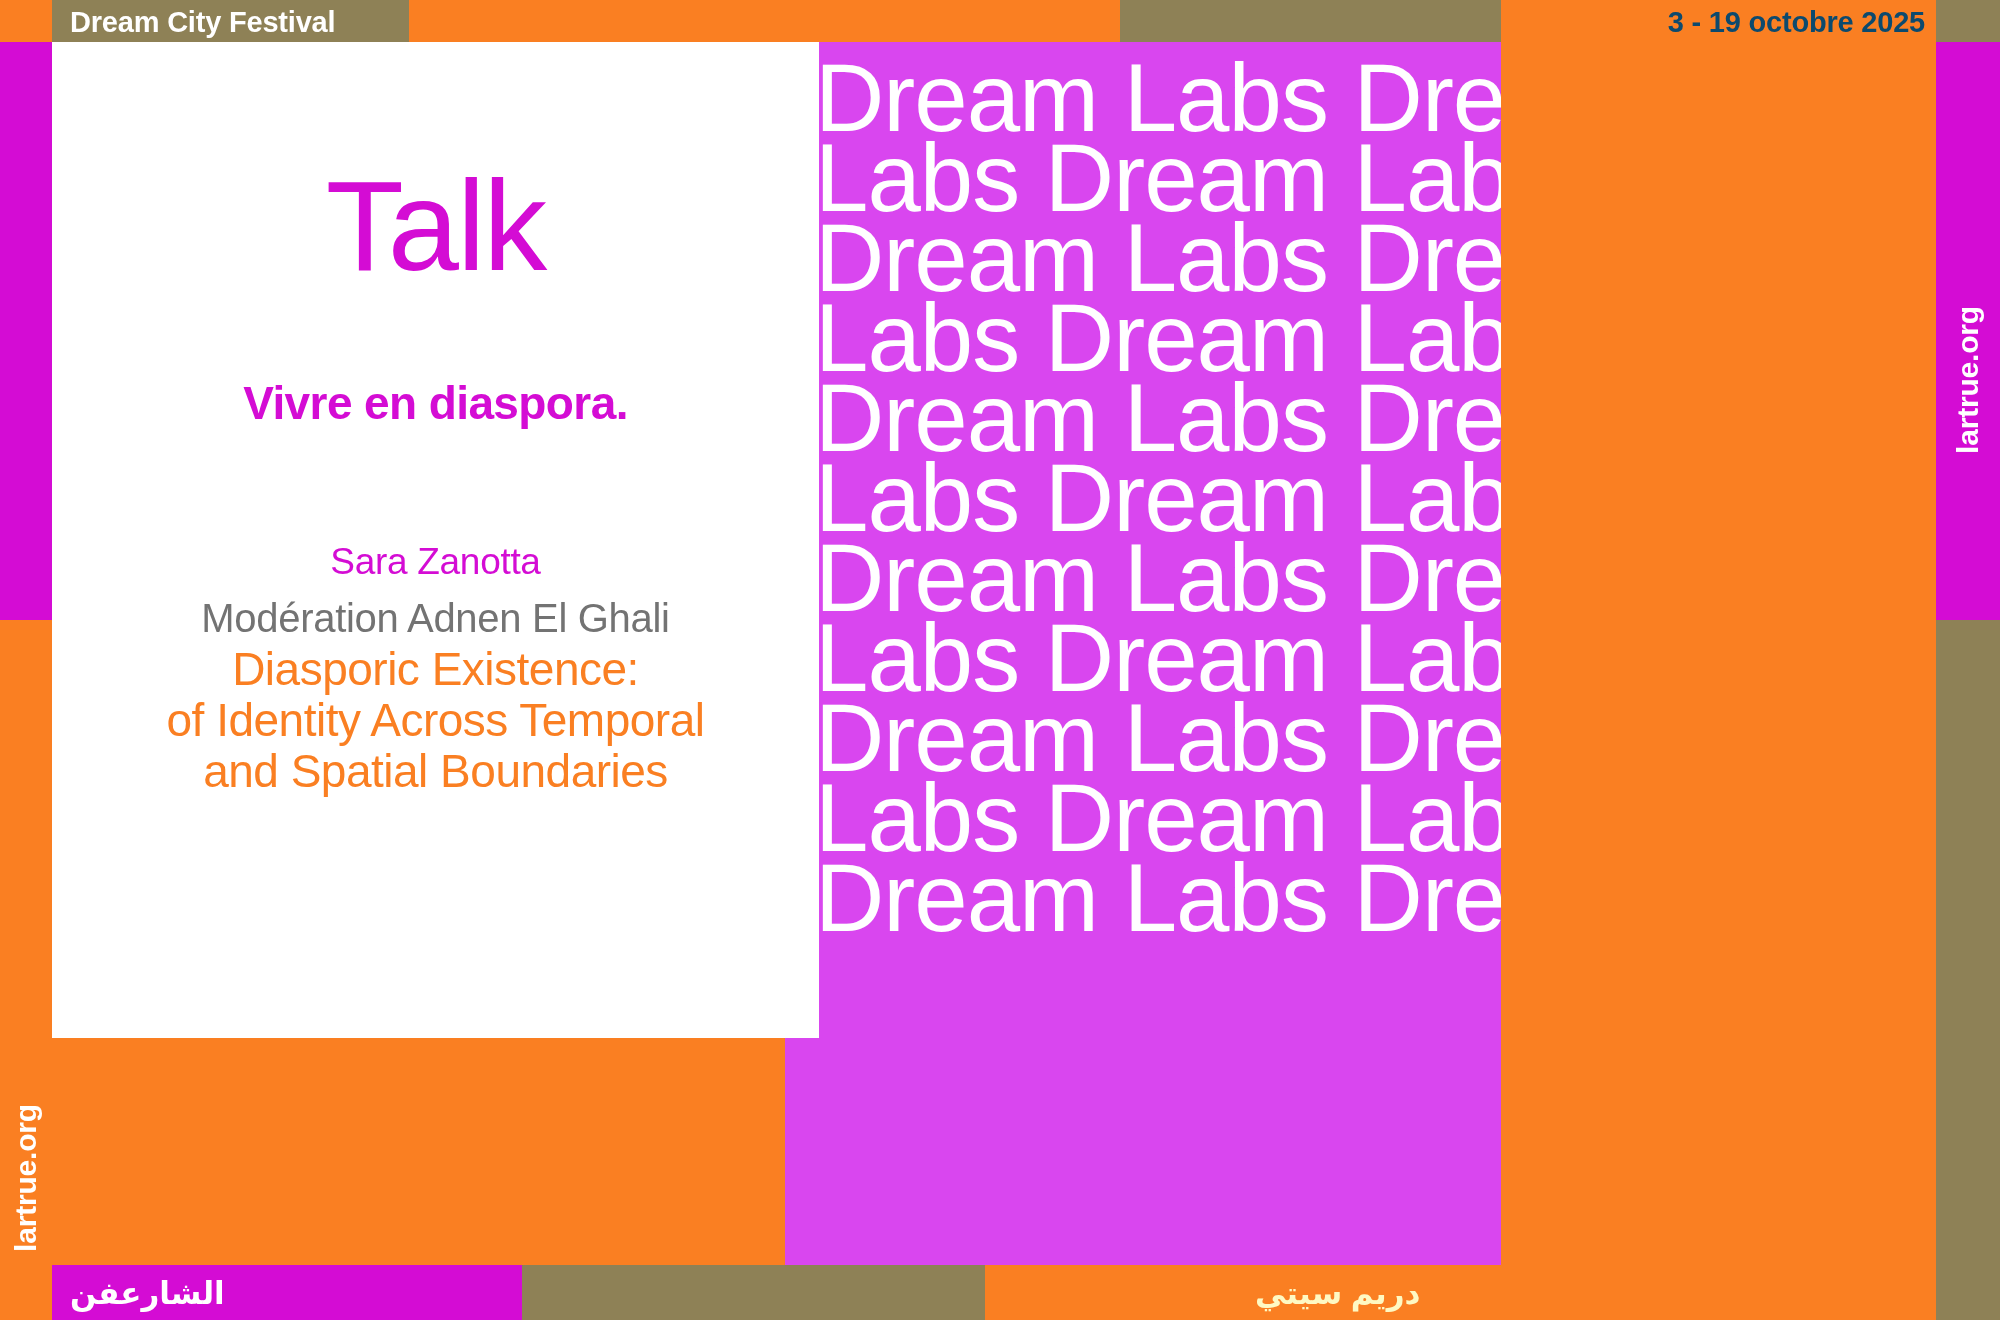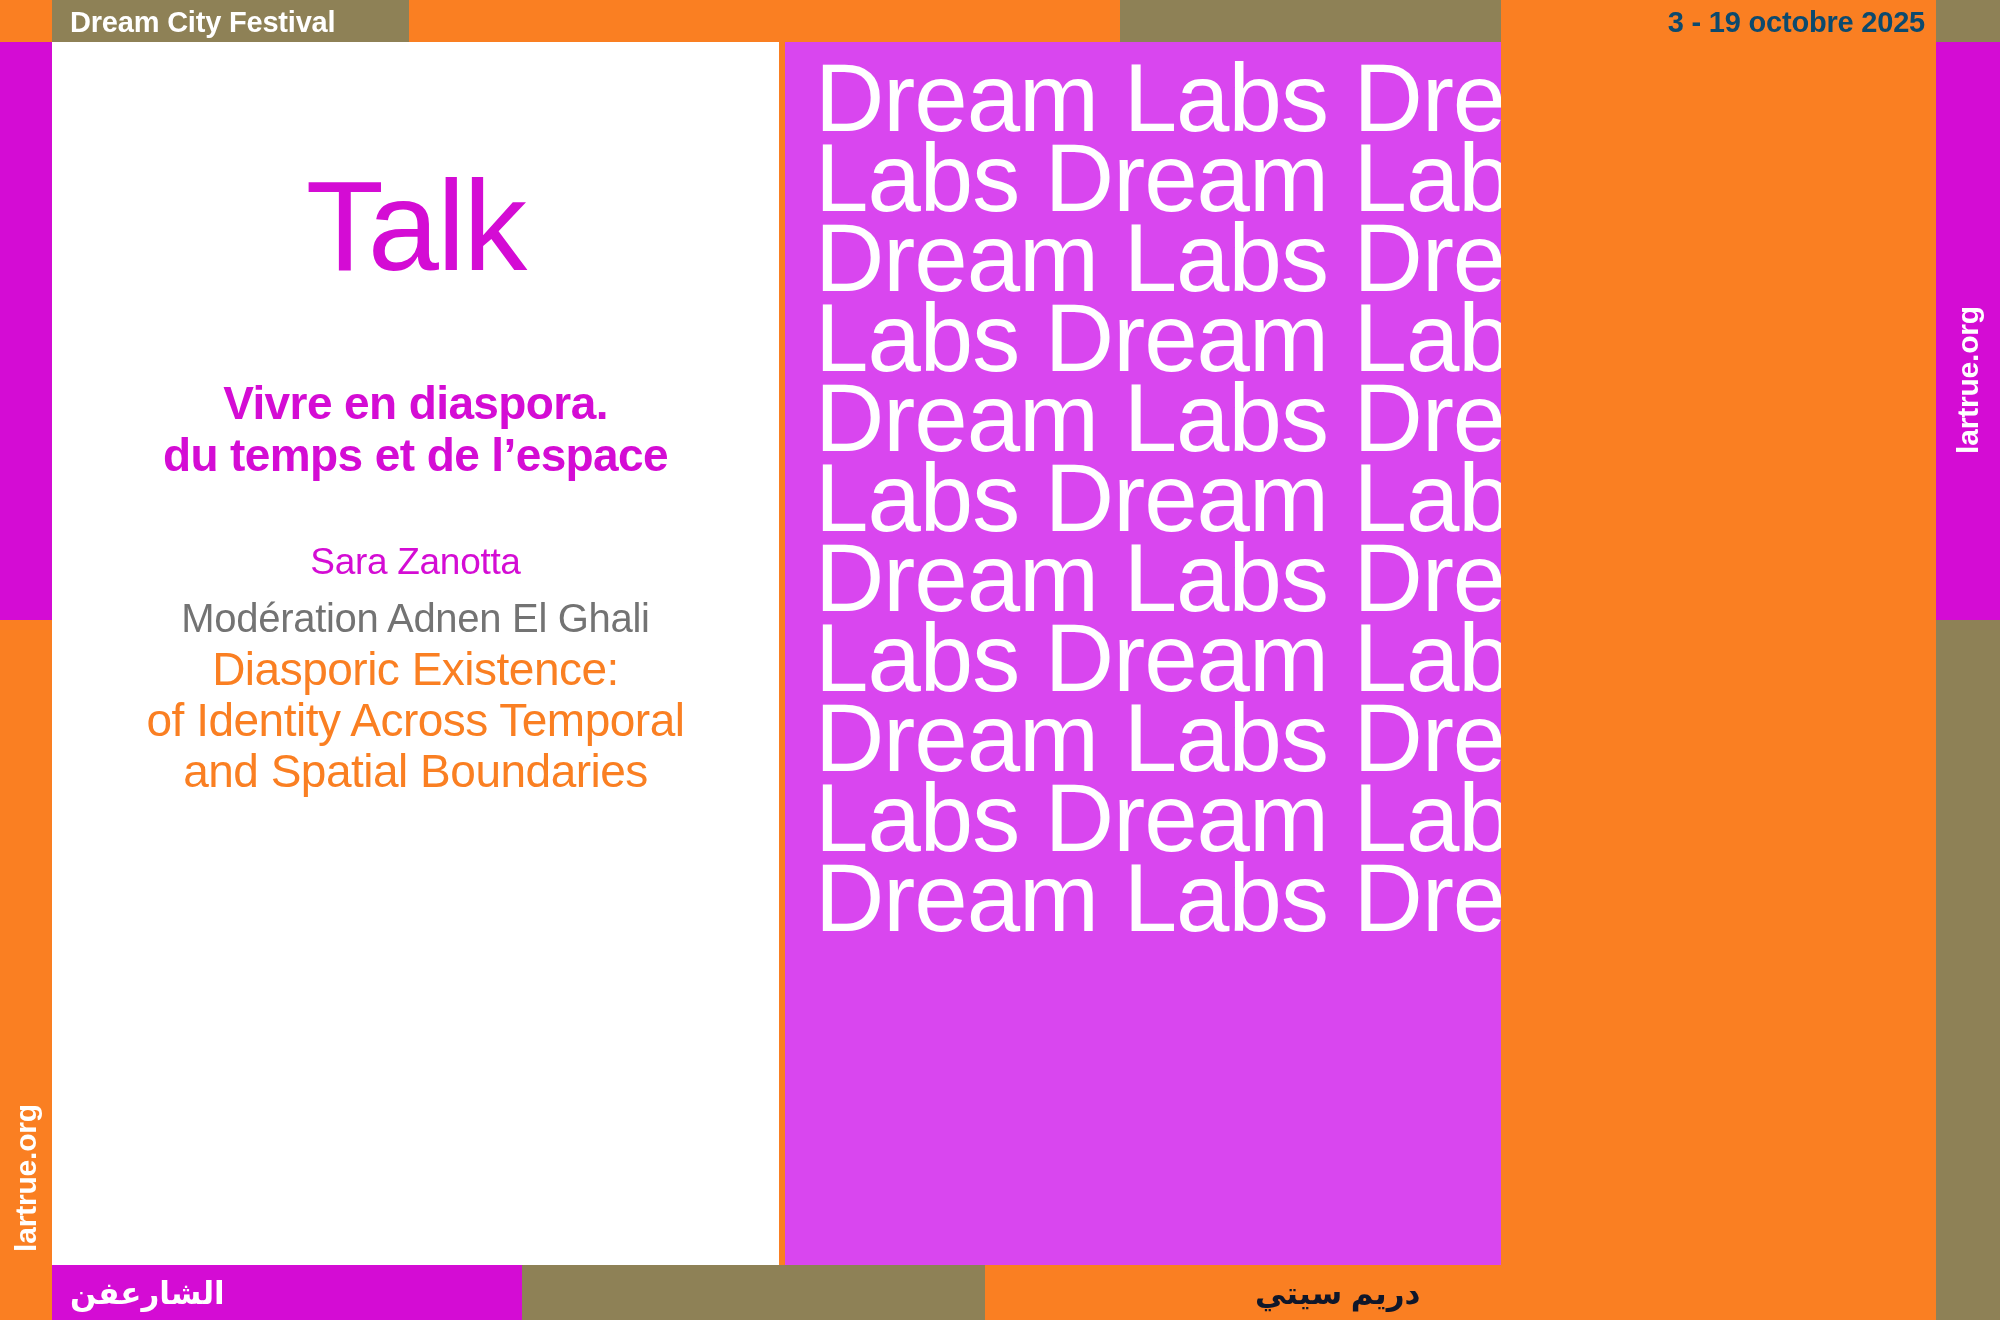--- a/index.html
+++ b/index.html
@@ -39,22 +39,22 @@
     position:absolute;left:0;top:250px;width:64px;height:260px;
     display:flex;align-items:center;justify-content:center;
   }
   .rail-right .vtext span{
     transform:rotate(-90deg);white-space:nowrap;
     font-size:30px;font-weight:700;color:#FFFFFF;letter-spacing:-0.2px;
   }
 
   
   .card{
-    position:absolute;left:52px;top:42px;width:727px;height:1223px;
-    background:#FFFFFF;z-index:4;
+    position:absolute;left:52px;top:42px;width:727px;height:996px;
+    background:#FFFFFF;z-index:4;padding-left:40px;
   }
   .headline{
     position:absolute;left:0;right:0;top:120px;
     text-align:center;color:#D40CD4;
     font-size:128px;font-weight:400;line-height:1.0;letter-spacing:-2px;
   }
   .block{position:absolute;left:0;right:0;text-align:center;}
   .fr-title{
     top:335px;color:#D40CD4;font-size:46px;font-weight:700;
     line-height:52px;letter-spacing:-0.6px;
@@ -86,21 +86,21 @@
     color:#FFFFFF;font-size:96px;font-weight:400;
     line-height:80px;white-space:nowrap;letter-spacing:-1px;
   }
 
   
   .bottombar{position:absolute;left:0;bottom:0;width:2000px;height:55px;background:#8E8156;z-index:6;}
   .bb-magenta{position:absolute;left:52px;bottom:0;width:470px;height:55px;background:#D40CD4;}
   .bb-olive-mid{position:absolute;left:522px;bottom:0;width:263px;height:55px;background:#8E8156;}
   .bb-orange{position:absolute;left:985px;bottom:0;width:951px;height:55px;background:#FA7F22;}
   .bb-ar-left{position:absolute;left:70px;bottom:4px;font-size:31px;font-weight:700;color:#FFFFFF;line-height:44px;direction:rtl;}
-  .bb-ar-right{position:absolute;left:1255px;bottom:4px;font-size:31px;font-weight:700;color:#0f172a;line-height:44px;direction:rtl;}
+  .bb-ar-right{position:absolute;left:1255px;bottom:4px;font-size:31px;font-weight:700;color:#fef9c3;line-height:44px;direction:rtl;}
   .bb-orange-left{position:absolute;left:0;bottom:0;width:52px;height:55px;background:#FA7F22;}
 </style>
 </head>
 <body>
 
 <div class="stage">
 
   <div class="art">
     <div class="art-inner">
       <div class="art-line">Dream Labs Dre</div>
@@ -115,21 +115,20 @@
       <div class="art-line">Labs Dream Lab</div>
       <div class="art-line">Dream Labs Dre</div>
     </div>
   </div>
 
   <div class="card">
     <div class="headline">Talk</div>
 
     <div class="block fr-title">
       <div>Vivre en diaspora.</div>
-      <div>du temps et de l’espace</div>
     </div>
 
     <div class="block fr-speaker">Sara Zanotta</div>
 
     <div class="block fr-mod">Modération Adnen El Ghali</div>
 
     <div class="block en-title">
       <div>Diasporic Existence:</div>
       <div>of Identity Across Temporal</div>
       <div>and Spatial Boundaries</div>

